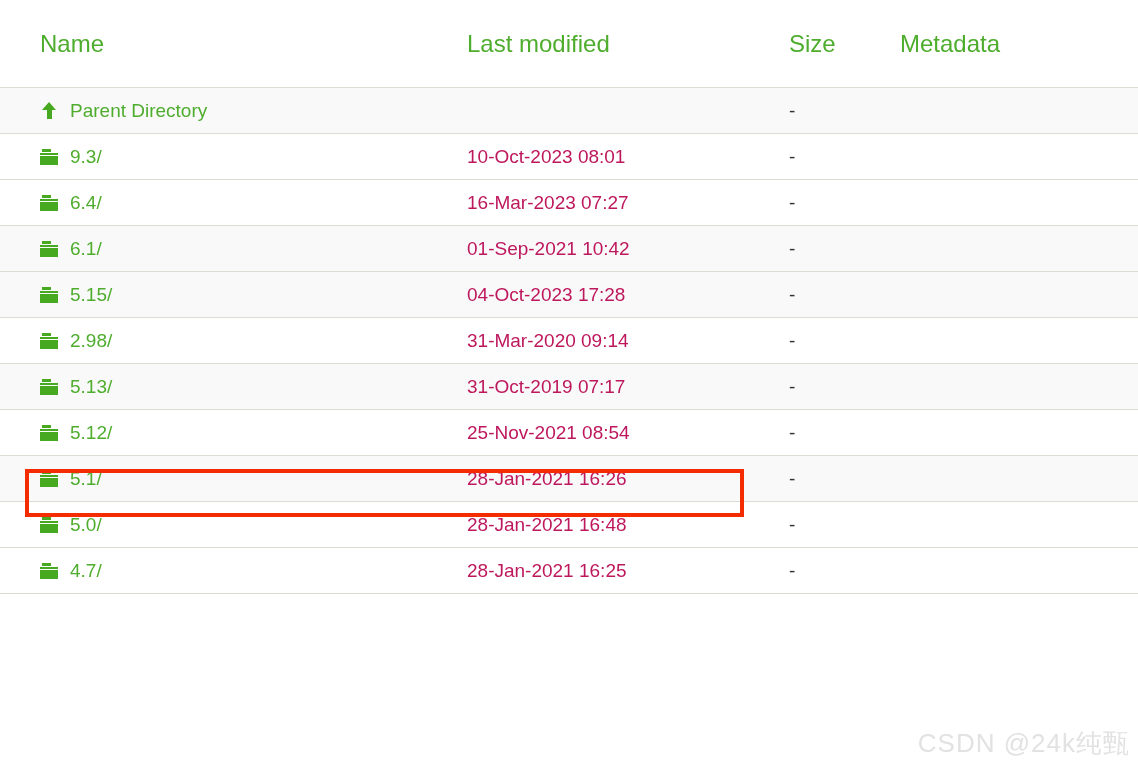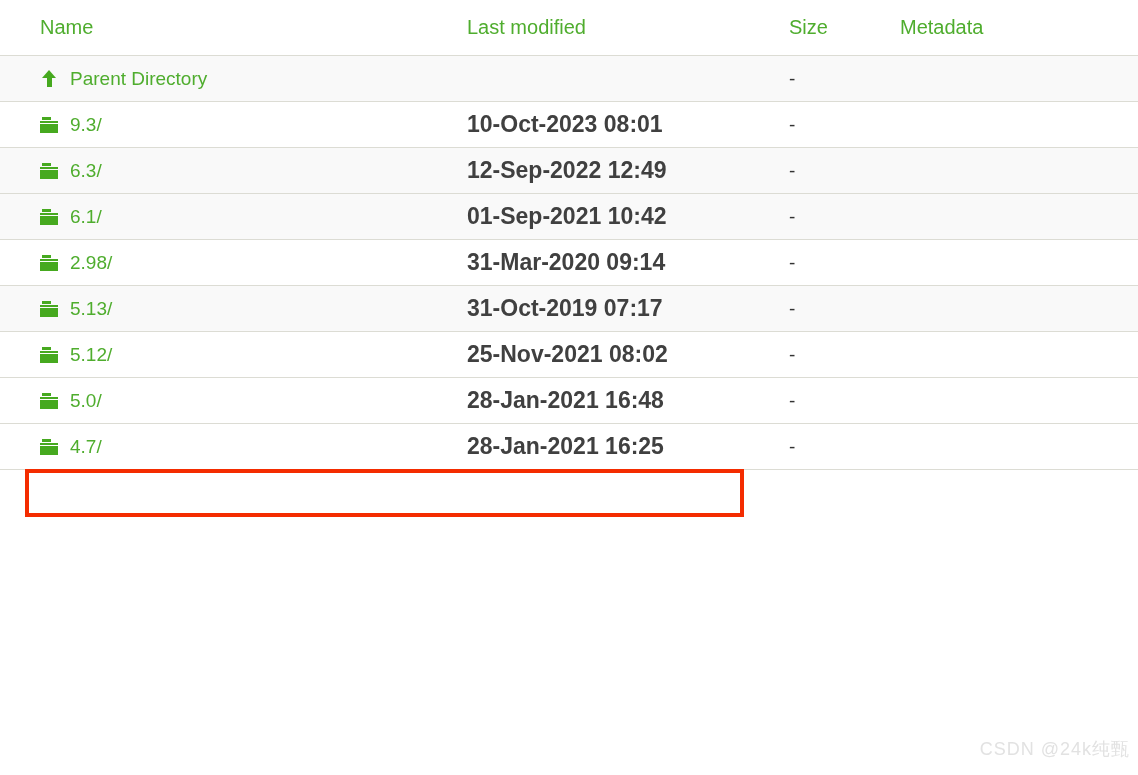--- a/index.html
+++ b/index.html
@@ -28,22 +28,22 @@
 
   table.dirlist col.c-name     { width: 437px; }
   table.dirlist col.c-modified { width: 352px; }
   table.dirlist col.c-size     { width: 111px; }
   table.dirlist col.c-meta     { width: 238px; }
 
   thead th {
     text-align: left;
     font-weight: normal;
     color: #4fad2e;
-    font-size: 20px;
-    padding: 0;
+    font-size: 24px;
+    padding: 16px;
     height: 55px;
     vertical-align: middle;
     line-height: 55px;
     border: none;
     white-space: nowrap;
   }
   thead th.h-name     { padding-left: 40px; }
   thead th.h-modified { padding-left: 30px; }
   thead th.h-size     { padding-left: 0px; margin-left: 48px; }
   thead th.h-meta     { padding-left: 0px; }
@@ -70,23 +70,22 @@
     color: #4fad2e;
   }
   td.cell-name .link {
     color: #4fad2e;
     text-decoration: none;
     vertical-align: middle;
   }
 
   td.cell-modified {
     padding-left: 30px;
-    color: #404040;
-    font-size: 23px;
-    font-weight: bold;
+    color: #be185d;
+    font-size: 19px;
   }
   td.cell-size {
     padding-left: 0px;
     color: #333333;
     font-size: 19px;
   }
   td.cell-meta { padding-left: 0px; }
 
   
   .icon-wrap {
@@ -164,21 +163,21 @@
     box-sizing: border-box;
     pointer-events: none;
     z-index: 30;
   }
 
   
   #watermark {
     position: absolute;
     right: 8px;
     bottom: 14px;
-    font-size: 18px;
+    font-size: 26px;
     color: #e2e2e2;
     font-family: "Liberation Sans", sans-serif;
     letter-spacing: 1px;
     white-space: nowrap;
     z-index: 40;
   }
 </style>
 </head>
 <body>
 
@@ -211,40 +210,50 @@
         <tr class="even">
           <td class="cell-name"><span class="icon-wrap"><span class="folder-icon">
                 <span class="tab"></span>
                 <span class="lip"></span>
                 <span class="body"></span>
               </span></span><a class="link" href="#">9.3/</a></td>
           <td class="cell-modified">10-Oct-2023 08:01</td>
           <td class="cell-size">-</td>
           <td class="cell-meta"></td>
         </tr>
-        <tr class="odd">
-          <td class="cell-name"><span class="icon-wrap"><span class="folder-icon">
-                <span class="tab"></span>
-                <span class="lip"></span>
-                <span class="body"></span>
-              </span></span><a class="link" href="#">6.3/</a></td>
-          <td class="cell-modified">12-Sep-2022 12:49</td>
+        <tr class="even">
+          <td class="cell-name"><span class="icon-wrap"><span class="folder-icon">
+                <span class="tab"></span>
+                <span class="lip"></span>
+                <span class="body"></span>
+              </span></span><a class="link" href="#">6.4/</a></td>
+          <td class="cell-modified">16-Mar-2023 07:27</td>
           <td class="cell-size">-</td>
           <td class="cell-meta"></td>
         </tr>
         <tr class="odd">
           <td class="cell-name"><span class="icon-wrap"><span class="folder-icon">
                 <span class="tab"></span>
                 <span class="lip"></span>
                 <span class="body"></span>
               </span></span><a class="link" href="#">6.1/</a></td>
           <td class="cell-modified">01-Sep-2021 10:42</td>
           <td class="cell-size">-</td>
           <td class="cell-meta"></td>
         </tr>
+        <tr class="odd">
+          <td class="cell-name"><span class="icon-wrap"><span class="folder-icon">
+                <span class="tab"></span>
+                <span class="lip"></span>
+                <span class="body"></span>
+              </span></span><a class="link" href="#">5.15/</a></td>
+          <td class="cell-modified">04-Oct-2023 17:28</td>
+          <td class="cell-size">-</td>
+          <td class="cell-meta"></td>
+        </tr>
         <tr class="even">
           <td class="cell-name"><span class="icon-wrap"><span class="folder-icon">
                 <span class="tab"></span>
                 <span class="lip"></span>
                 <span class="body"></span>
               </span></span><a class="link" href="#">2.98/</a></td>
           <td class="cell-modified">31-Mar-2020 09:14</td>
           <td class="cell-size">-</td>
           <td class="cell-meta"></td>
         </tr>
@@ -257,21 +266,31 @@
           <td class="cell-modified">31-Oct-2019 07:17</td>
           <td class="cell-size">-</td>
           <td class="cell-meta"></td>
         </tr>
         <tr class="even">
           <td class="cell-name"><span class="icon-wrap"><span class="folder-icon">
                 <span class="tab"></span>
                 <span class="lip"></span>
                 <span class="body"></span>
               </span></span><a class="link" href="#">5.12/</a></td>
-          <td class="cell-modified">25-Nov-2021 08:02</td>
+          <td class="cell-modified">25-Nov-2021 08:54</td>
+          <td class="cell-size">-</td>
+          <td class="cell-meta"></td>
+        </tr>
+        <tr class="odd">
+          <td class="cell-name"><span class="icon-wrap"><span class="folder-icon">
+                <span class="tab"></span>
+                <span class="lip"></span>
+                <span class="body"></span>
+              </span></span><a class="link" href="#">5.1/</a></td>
+          <td class="cell-modified">28-Jan-2021 16:26</td>
           <td class="cell-size">-</td>
           <td class="cell-meta"></td>
         </tr>
         <tr class="even">
           <td class="cell-name"><span class="icon-wrap"><span class="folder-icon">
                 <span class="tab"></span>
                 <span class="lip"></span>
                 <span class="body"></span>
               </span></span><a class="link" href="#">5.0/</a></td>
           <td class="cell-modified">28-Jan-2021 16:48</td>

